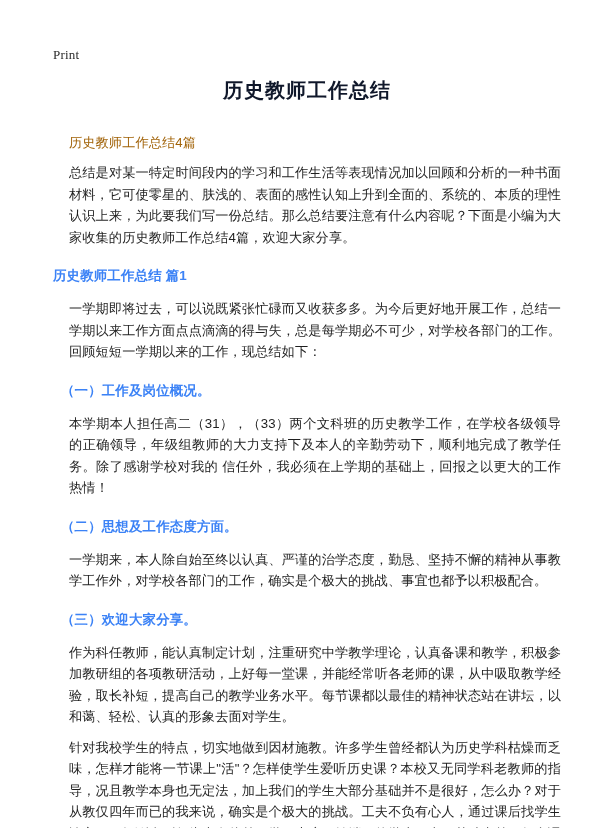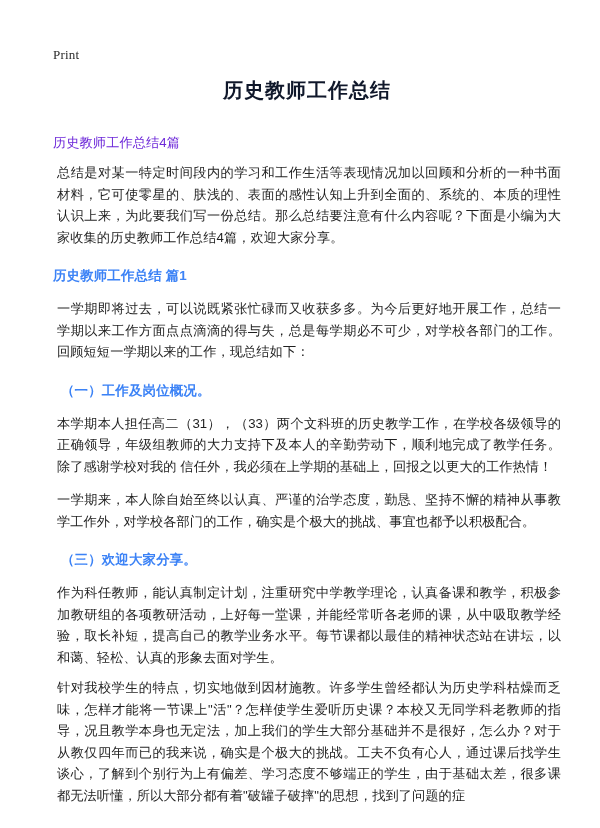--- a/index.html
+++ b/index.html
@@ -50,29 +50,29 @@
     line-height: 28px;
     margin: 0 0 0 0;
     padding-top: 2px;
     letter-spacing: 1px;
     color: #0f172a;
   }
 
   .subtitle {
     font-size: 13.2px;
     line-height: 21px;
-    margin: 28px 0 0 0;
-    color: #6d28d9;
+    margin: 28px 0 0 16px;
+    color: #a16207;
     letter-spacing: 0.1px;
   }
 
   .para {
     font-size: 13.2px;
     line-height: 21.5px;
-    margin: 9px 0 0 4px;
+    margin: 9px 0 0 16px;
     text-align: justify;
     text-justify: inter-ideograph;
     color: #1f1f1f;
     letter-spacing: 0.1px;
   }
 
   .section-heading {
     font-size: 13.4px;
     line-height: 21px;
     font-weight: bold;
@@ -105,20 +105,21 @@
     <p class="para">总结是对某一特定时间段内的学习和工作生活等表现情况加以回顾和分析的一种书面材料，它可使零星的、肤浅的、表面的感性认知上升到全面的、系统的、本质的理性认识上来，为此要我们写一份总结。那么总结要注意有什么内容呢？下面是小编为大家收集的历史教师工作总结4篇，欢迎大家分享。</p>
 
     <h2 class="section-heading">历史教师工作总结 篇1</h2>
 
     <p class="para after-heading">一学期即将过去，可以说既紧张忙碌而又收获多多。为今后更好地开展工作，总结一学期以来工作方面点点滴滴的得与失，总是每学期必不可少，对学校各部门的工作。回顾短短一学期以来的工作，现总结如下：</p>
 
     <h3 class="section-heading indent">（一）工作及岗位概况。</h3>
 
     <p class="para after-heading">本学期本人担任高二（31），（33）两个文科班的历史教学工作，在学校各级领导的正确领导，年级组教师的大力支持下及本人的辛勤劳动下，顺利地完成了教学任务。除了感谢学校对我的 信任外，我必须在上学期的基础上，回报之以更大的工作热情！</p>
 
+    <h3 class="section-heading indent">（二）思想及工作态度方面。</h3>
 
     <p class="para after-heading">一学期来，本人除自始至终以认真、严谨的治学态度，勤恳、坚持不懈的精神从事教学工作外，对学校各部门的工作，确实是个极大的挑战、事宜也都予以积极配合。</p>
 
     <h3 class="section-heading indent">（三）欢迎大家分享。</h3>
 
     <p class="para after-heading">作为科任教师，能认真制定计划，注重研究中学教学理论，认真备课和教学，积极参加教研组的各项教研活动，上好每一堂课，并能经常听各老师的课，从中吸取教学经验，取长补短，提高自己的教学业务水平。每节课都以最佳的精神状态站在讲坛，以和蔼、轻松、认真的形象去面对学生。</p>
 
     <p class="para">针对我校学生的特点，切实地做到因材施教。许多学生曾经都认为历史学科枯燥而乏味，怎样才能将一节课上"活"？怎样使学生爱听历史课？本校又无同学科老教师的指导，况且教学本身也无定法，加上我们的学生大部分基础并不是很好，怎么办？对于从教仅四年而已的我来说，确实是个极大的挑战。工夫不负有心人，通过课后找学生谈心，了解到个别行为上有偏差、学习态度不够端正的学生，由于基础太差，很多课都无法听懂，所以大部分都有着"破罐子破摔"的思想，找到了问题的症</p>
 
   </div>

